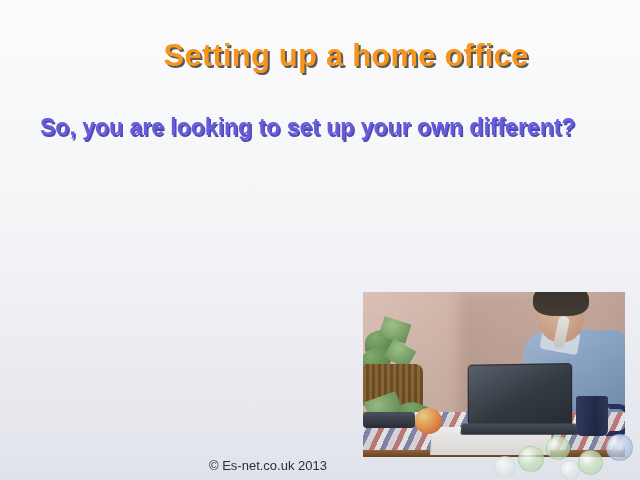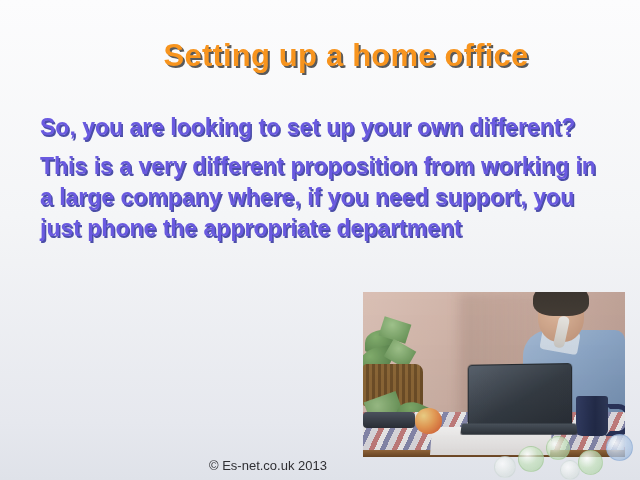--- a/index.html
+++ b/index.html
@@ -255,21 +255,20 @@
 </style>
 </head>
 <body>
 
 <div id="slide">
 
   <div id="title">Setting up a home office</div>
 
   <div id="body-copy">
     <p class="para">So, you are looking to set up your own different?</p>
-    <p class="para">This is a very different proposition from working in a large company where, if you need support, you just phone the appropriate department</p>
   </div>
 
   <div id="photo" title="Person in blue shirt working at a laptop at a kitchen table while holding a telephone handset against their shoulder">
     <div class="ph wall"></div>
     <div class="ph wall-shadow"></div>
 
     <div class="ph outlet"></div>
     <div class="ph outlet-s"></div>
     <div class="ph outlet-s2"></div>
 

